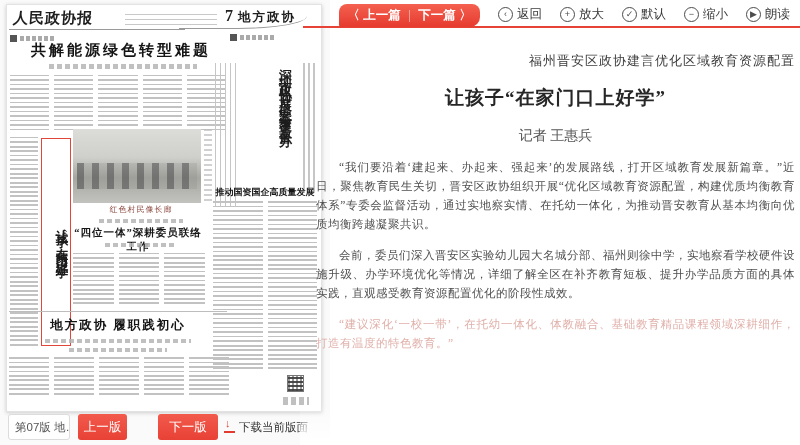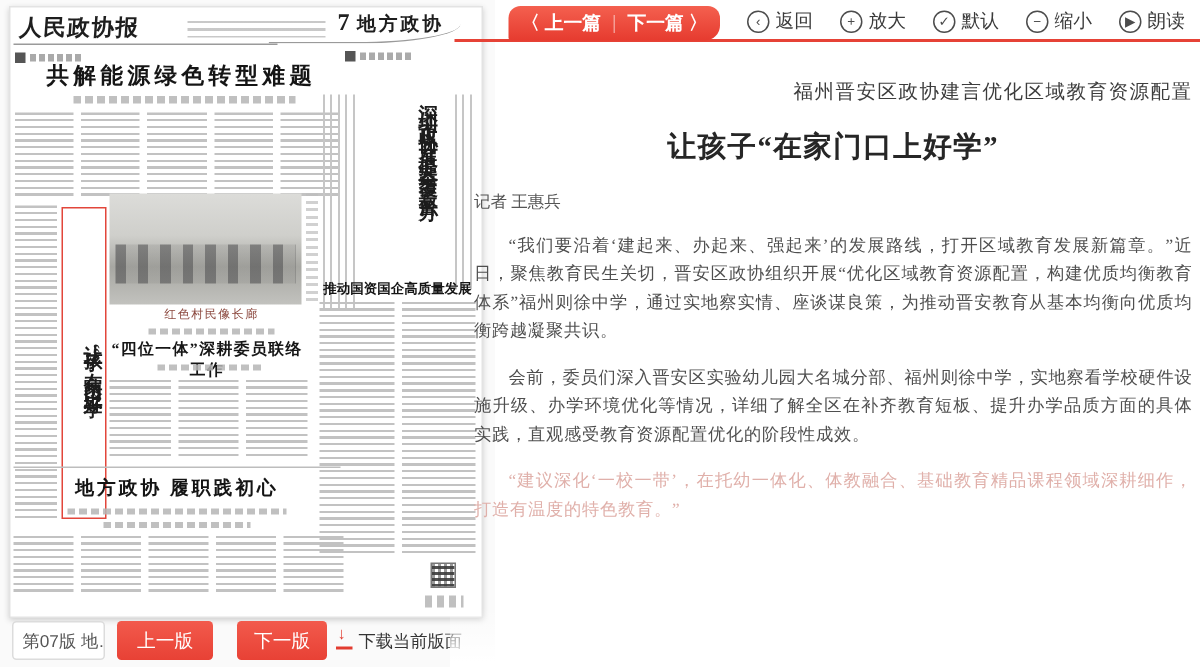--- a/index.html
+++ b/index.html
@@ -59,21 +59,21 @@
       repeating-linear-gradient(0deg,rgba(60,60,60,.9) 0 2px,transparent 2px 4px),
       repeating-linear-gradient(90deg,#999 0 2px,#fff 2px 4px); }
   
   .pg-toolbar { position:absolute; left:0; top:413px; width:330px; height:30px; }
   .pg-select { position:absolute; left:8px; top:1px; width:62px; height:26px; background:#fff;
     border:1px solid #dcdcdc; border-radius:3px; font-size:11.5px; color:#555;
     display:flex; align-items:center; padding-left:6px; white-space:nowrap; overflow:hidden; }
   .red-btn { position:absolute; top:1px; height:26px; border:none; border-radius:3px; color:#fff;
     font-size:12.5px; background:linear-gradient(180deg,#f25a4c,#e84135); display:flex; align-items:center; justify-content:center;
     font-family:"Liberation Sans","DejaVu Sans",sans-serif; cursor:pointer; }
-  .pg-prev { left:78px; width:64px; }
+  .pg-prev { left:78px; width:49px; }
   .pg-next { left:158px; width:60px; }
   .pg-download { position:absolute; left:224px; top:1px; height:26px; display:flex; align-items:center; gap:4px;
     font-size:11.5px; color:#333; cursor:pointer; }
   .dl-ico { position:relative; width:11px; height:12px; }
   .dl-ico::before { content:"↓"; position:absolute; left:1px; top:-4px; font-size:11px; font-weight:700; color:#e23c30; }
   .dl-ico::after { content:""; position:absolute; left:0; bottom:0; width:11px; height:2px; background:#e23c30; }
   
   .art-tab { position:absolute; left:303px; top:4px; width:141px; height:23px;
     background:linear-gradient(180deg,#f4604f,#e63b2f); border-radius:8px 8px 10px 2px;
     display:flex; align-items:center; color:#fff; font-size:12.5px; font-weight:700; z-index:5;margin-left:36px; }
@@ -82,21 +82,21 @@
   .art-redline { position:absolute; left:303px; top:26px; width:497px; height:2px; background:#e64236; }
   .art-tools { position:absolute; left:498px; top:6px; display:flex; gap:18px; align-items:center; }
   .tool { display:flex; align-items:center; gap:4px; cursor:pointer; }
   .tool .cir { width:15px; height:15px; border:1.3px solid #4c4c4c; border-radius:50%;
     display:flex; align-items:center; justify-content:center; font-size:9px; line-height:1; color:#4c4c4c; }
   .tool .lbl { font-size:12.5px; color:#3b3b3b; }
   .art-content { position:absolute; left:316px; top:52px; width:479px;
     font-family:"Liberation Serif","DejaVu Serif",serif; }
   .art-kicker { text-align:right; font-size:13px; color:#3d3d3d; letter-spacing:1px; }
   .art-title { text-align:center; font-size:19px; font-weight:700; color:#262626; letter-spacing:1px; margin-top:15px; }
-  .art-byline { font-size:11px; color:#555; margin-top:16px; }
+  .art-byline { text-align:center; font-size:14px; color:#555; margin-top:16px; }
   .art-source { text-align:center; font-size:11px; color:#555; margin-top:15px; }
   .art-body { margin-top:13px; }
   .art-body p { font-size:11.5px; line-height:19px; color:#4f4f4f; text-align:justify;
     text-indent:2em; letter-spacing:.5px; margin-bottom:12px; }
   .fade-quote { color:#e0b0aa; }
   .bottom-fade { position:absolute; left:300px; top:405px; width:500px; height:40px;
     background:linear-gradient(180deg,rgba(255,255,255,0),#ffffff 90%); pointer-events:none; }
 </style>
 </head>
 <body>
@@ -216,20 +216,20 @@
       <span class="cir">▶</span>
       <span class="lbl">朗读</span>
     </div>
   </div>
 
   <div class="art-content">
     <div class="art-kicker">福州晋安区政协建言优化区域教育资源配置</div>
     <div class="art-title">让孩子“在家门口上好学”</div>
     <div class="art-byline">记者 王惠兵</div>
     <div class="art-body">
-      <p>“我们要沿着‘建起来、办起来、强起来’的发展路线，打开区域教育发展新篇章。”近日，聚焦教育民生关切，晋安区政协组织开展“优化区域教育资源配置，构建优质均衡教育体系”福州则徐中学，通过实地察实情、座谈谋良策，为推动晋安教育从基本均衡向优质均衡跨越凝聚共识。</p>
+      <p>“我们要沿着‘建起来、办起来、强起来’的发展路线，打开区域教育发展新篇章。”近日，聚焦教育民生关切，晋安区政协组织开展“优化区域教育资源配置，构建优质均衡教育体系”专委会监督活动，通过实地察实情、在托幼一体化，为推动晋安教育从基本均衡向优质均衡跨越凝聚共识。</p>
       <p>会前，委员们深入晋安区实验幼儿园大名城分部、福州则徐中学，实地察看学校硬件设施升级、办学环境优化等情况，详细了解全区在补齐教育短板、提升办学品质方面的具体实践，直观感受教育资源配置优化的阶段性成效。</p>
       <p><span class="fade-quote">“建议深化‘一校一带’，在托幼一体化、体教融合、基础教育精品课程领域深耕细作，打造有温度的特色教育。”</span></p>
     </div>
   </div>
 
   <div class="bottom-fade"></div>
 </div>
 
 </body></html>

